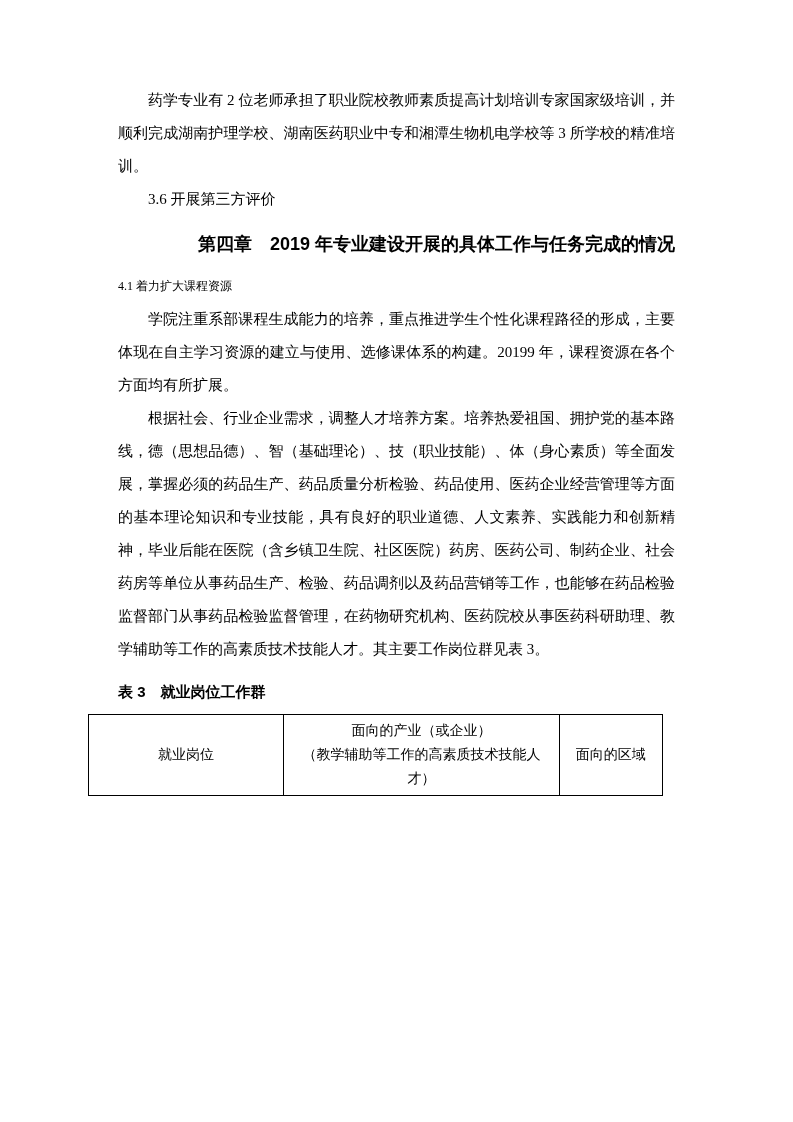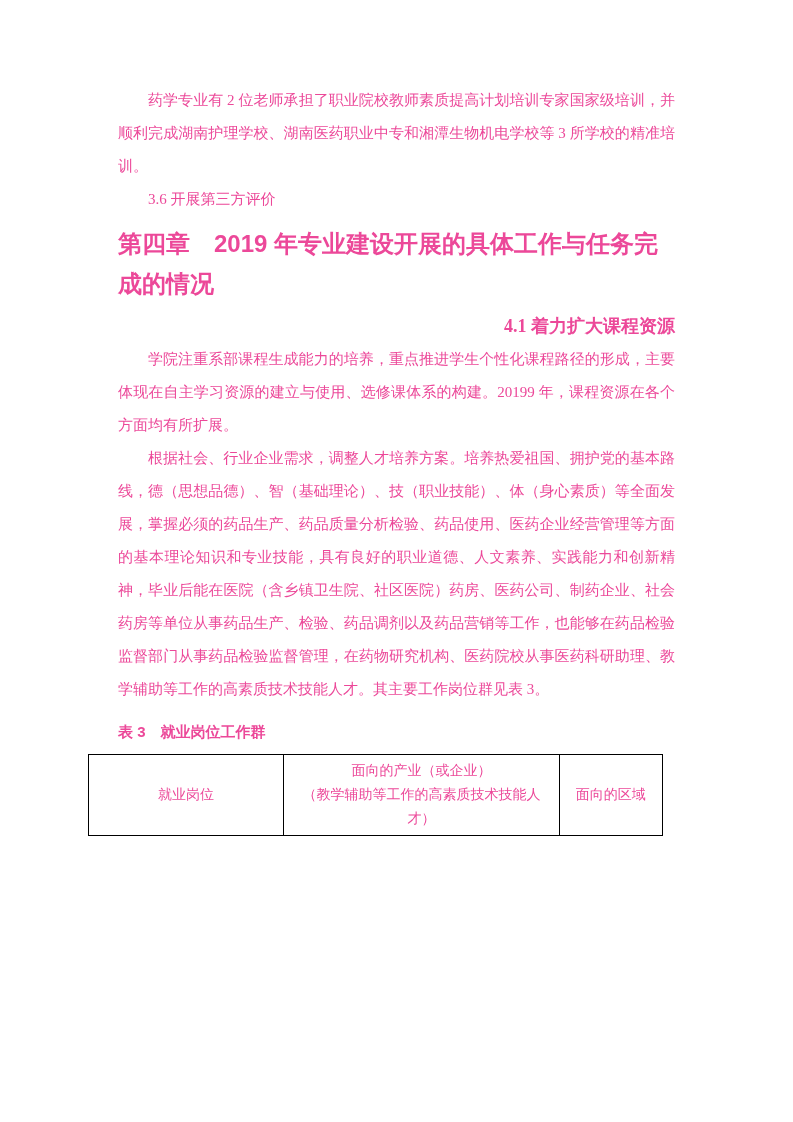--- a/index.html
+++ b/index.html
@@ -6,21 +6,21 @@
   html, body {
     margin: 0;
     padding: 0;
     background: #ffffff;
   }
   .page {
     position: relative;
     width: 793px;
     height: 1122px;
     background: #ffffff;
-    color: #ec4899;
+    color: #000000;
     font-family: "Liberation Serif", "DejaVu Serif", serif;
     overflow: hidden;
   }
   .content {
     position: absolute;
     top: 84px;
     left: 118px;
     width: 557px;
   }
   .para {
@@ -28,31 +28,31 @@
     font-size: 15px;
     line-height: 33px;
     text-indent: 2em;
     text-align: justify;
   }
   .para.indent-extra {
     text-indent: 2.5em;
   }
   .section-heading {
     margin: 0;
-    font-size: 18px;
+    font-size: 12px;
     line-height: 33px;
-    font-weight: bold;
-    text-align: right;
+    font-weight: normal;
+    text-align: left;
   }
   .chapter-heading {
     margin: 8px 0 6px 0;
-    font-size: 24px;
+    font-size: 18px;
     line-height: 40px;
     font-weight: bold;
-    text-align: left;
+    text-align: right;
     font-family: "Liberation Sans", "DejaVu Sans", sans-serif;
   }
   .table-caption {
     margin: 12px 0 8px 0;
     font-size: 15px;
     line-height: 28px;
     font-weight: bold;
     font-family: "Liberation Sans", "DejaVu Sans", sans-serif;
   }
   table.jobs-table {

